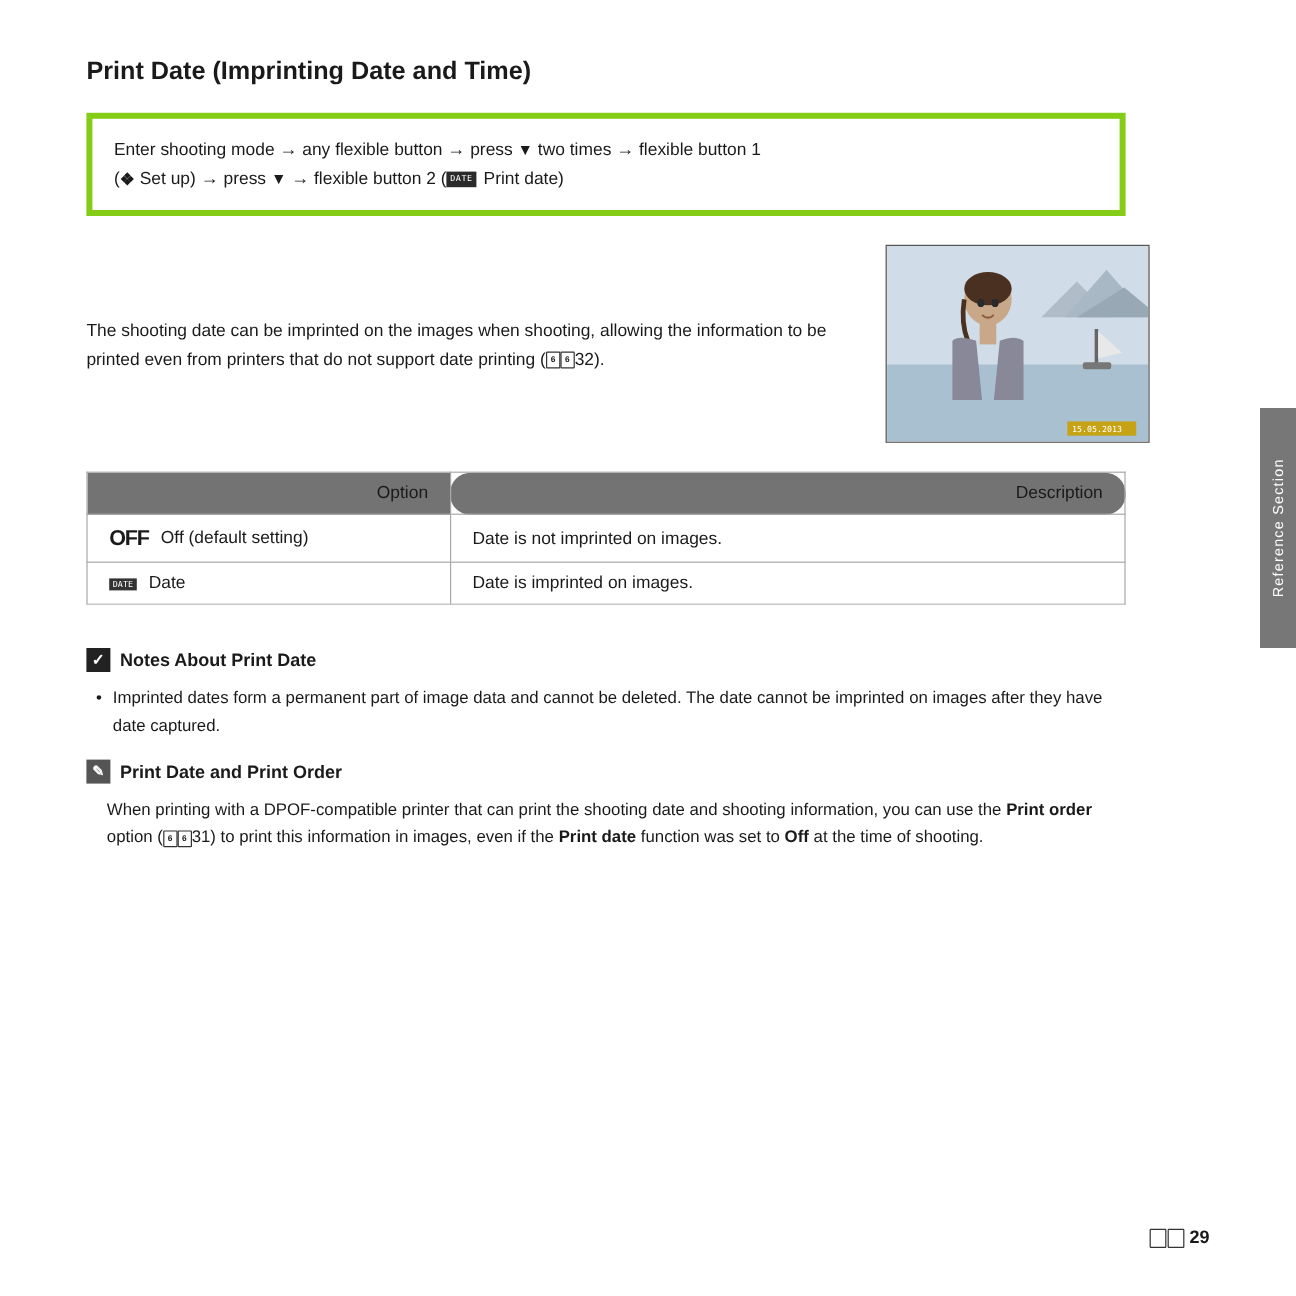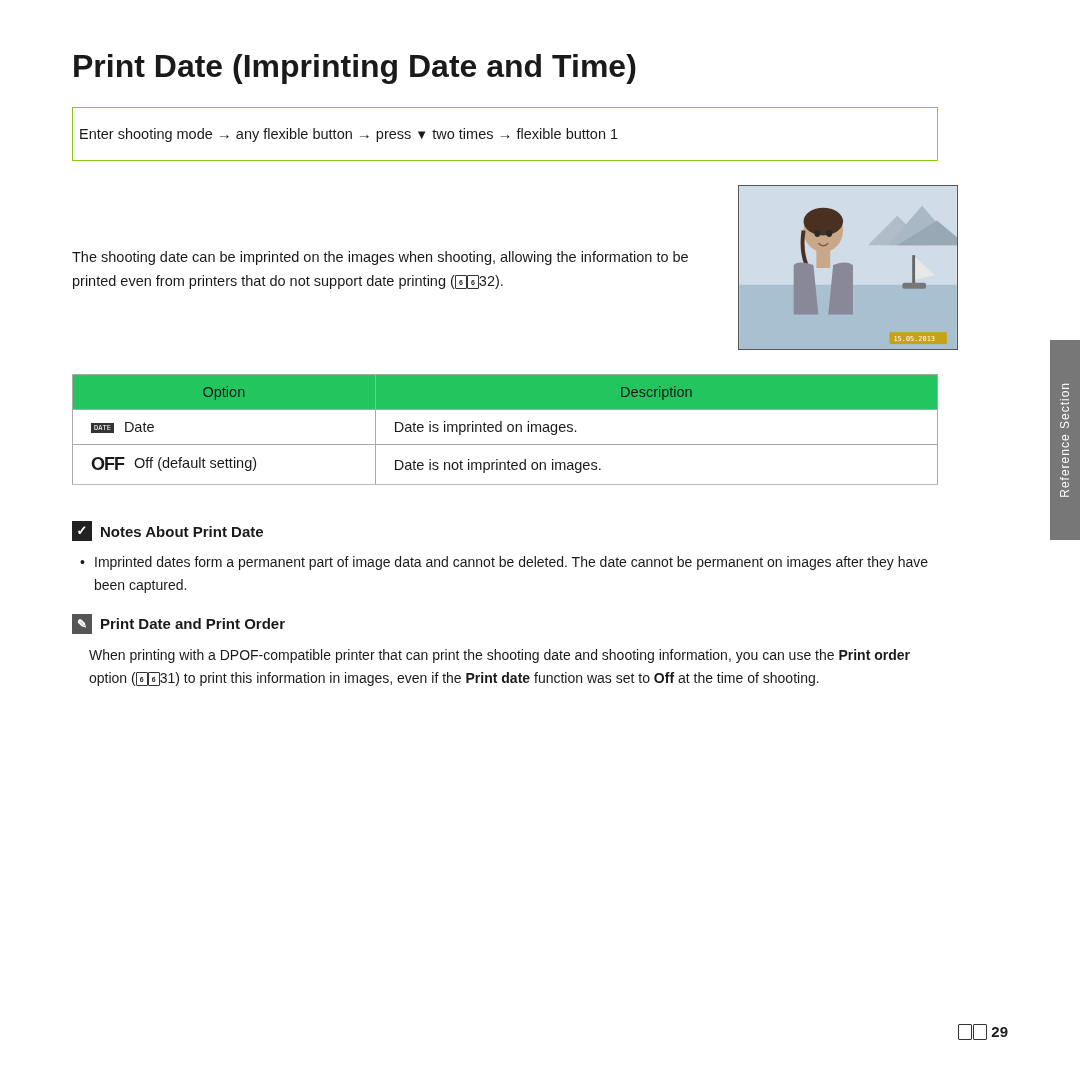--- a/index.html
+++ b/index.html
@@ -13,29 +13,29 @@
       overflow: hidden;
       position: relative;
     }
 
     .page-content {
       padding: 48px 72px 48px 72px;
       max-width: 1010px;
     }
 
     h1 {
-      font-size: 32px;
+      font-size: 21px;
       font-weight: bold;
       margin-bottom: 22px;
       font-family: 'Arial', sans-serif;
     }
 
     .instruction-box {
-      border: 1px solid #84cc16;
-      padding: 14px 6px;
+      border: 5px solid #84cc16;
+      padding: 14px 18px;
       margin-bottom: 24px;
       font-size: 14.5px;
       line-height: 1.6;
     }
 
     .content-area {
       display: flex;
       gap: 24px;
       margin-bottom: 24px;
       align-items: center;
@@ -70,43 +70,44 @@
 
     
     .options-table {
       width: 100%;
       border-collapse: collapse;
       margin-bottom: 36px;
       font-size: 14.5px;
     }
 
     .options-table th {
-      background: #22c55e;
+      background: #737373;
       padding: 9px 18px;
-      text-align: center;
+      text-align: right;
       border: 1px solid #aaa;
       font-weight: normal;
     }
 
     .options-table td {
       padding: 9px 18px;
       border: 1px solid #aaa;
       vertical-align: middle;
     }
 
     .options-table tr:nth-child(2) td {
       border-bottom: 1px solid #bbb;
     }
 
     .option-col {
       width: 35%;
     }
 
     .desc-col {
       width: 65%;
+      border-radius: 17px;
     }
 
     .date-icon {
       display: inline-block;
       background: #333;
       color: #fff;
       font-size: 7px;
       padding: 1px 3px;
       margin-right: 6px;
       font-family: monospace;
@@ -292,20 +293,23 @@
 </head>
 <body>
 
 <div class="page-content">
 
   <h1>Print Date (Imprinting Date and Time)</h1>
 
   <div class="instruction-box">
     <div>
       Enter shooting mode <span class="nav-arrow">→</span> any flexible button <span class="nav-arrow">→</span> press <span class="down-arrow">▼</span> two times <span class="nav-arrow">→</span> flexible button 1
+    </div>
+    <div>
+      (<span class="setup-icon">❖</span> Set up) <span class="nav-arrow">→</span> press <span class="down-arrow">▼</span> <span class="nav-arrow">→</span> flexible button 2 (<span class="inline-icon-date">DATE</span> Print date)
     </div>
   </div>
 
   <div class="content-area">
     <div class="description-text">
       The shooting date can be imprinted on the images when shooting, allowing the information to be printed even from printers that do not support date printing (<span class="inline-ref">
           <span class="mini-book">6</span>
           <span class="mini-book">6</span>
         </span>32).
     </div>
@@ -349,42 +353,42 @@
   <table class="options-table">
     <thead>
       <tr>
         <th class="option-col">Option</th>
         <th class="desc-col">Description</th>
       </tr>
     </thead>
     <tbody>
       <tr>
         <td>
+          <span class="off-icon">OFF</span>
+          <span>Off (default setting)</span>
+        </td>
+        <td>Date is not imprinted on images.</td>
+      </tr>
+      <tr>
+        <td>
           <span class="date-icon">DATE</span>
           <span>Date</span>
         </td>
         <td>Date is imprinted on images.</td>
       </tr>
-      <tr>
-        <td>
-          <span class="off-icon">OFF</span>
-          <span>Off (default setting)</span>
-        </td>
-        <td>Date is not imprinted on images.</td>
-      </tr>
     </tbody>
   </table>
 
   <div class="notes-section section-block">
     <div class="note-header">
       <span class="check-icon">✓</span>
       <span>Notes About Print Date</span>
     </div>
     <ul class="bullet-list">
-      <li>Imprinted dates form a permanent part of image data and cannot be deleted. The date cannot be permanent on images after they have been captured.</li>
+      <li>Imprinted dates form a permanent part of image data and cannot be deleted. The date cannot be imprinted on images after they have date captured.</li>
     </ul>
   </div>
 
   <div class="section-block">
     <div class="note-header">
       <span class="pencil-icon">✎</span>
       <span>Print Date and Print Order</span>
     </div>
     <p class="body-text">
       When printing with a DPOF-compatible printer that can print the shooting date and shooting information, you can use the <span class="bold">Print order</span> option (<span class="inline-ref">

